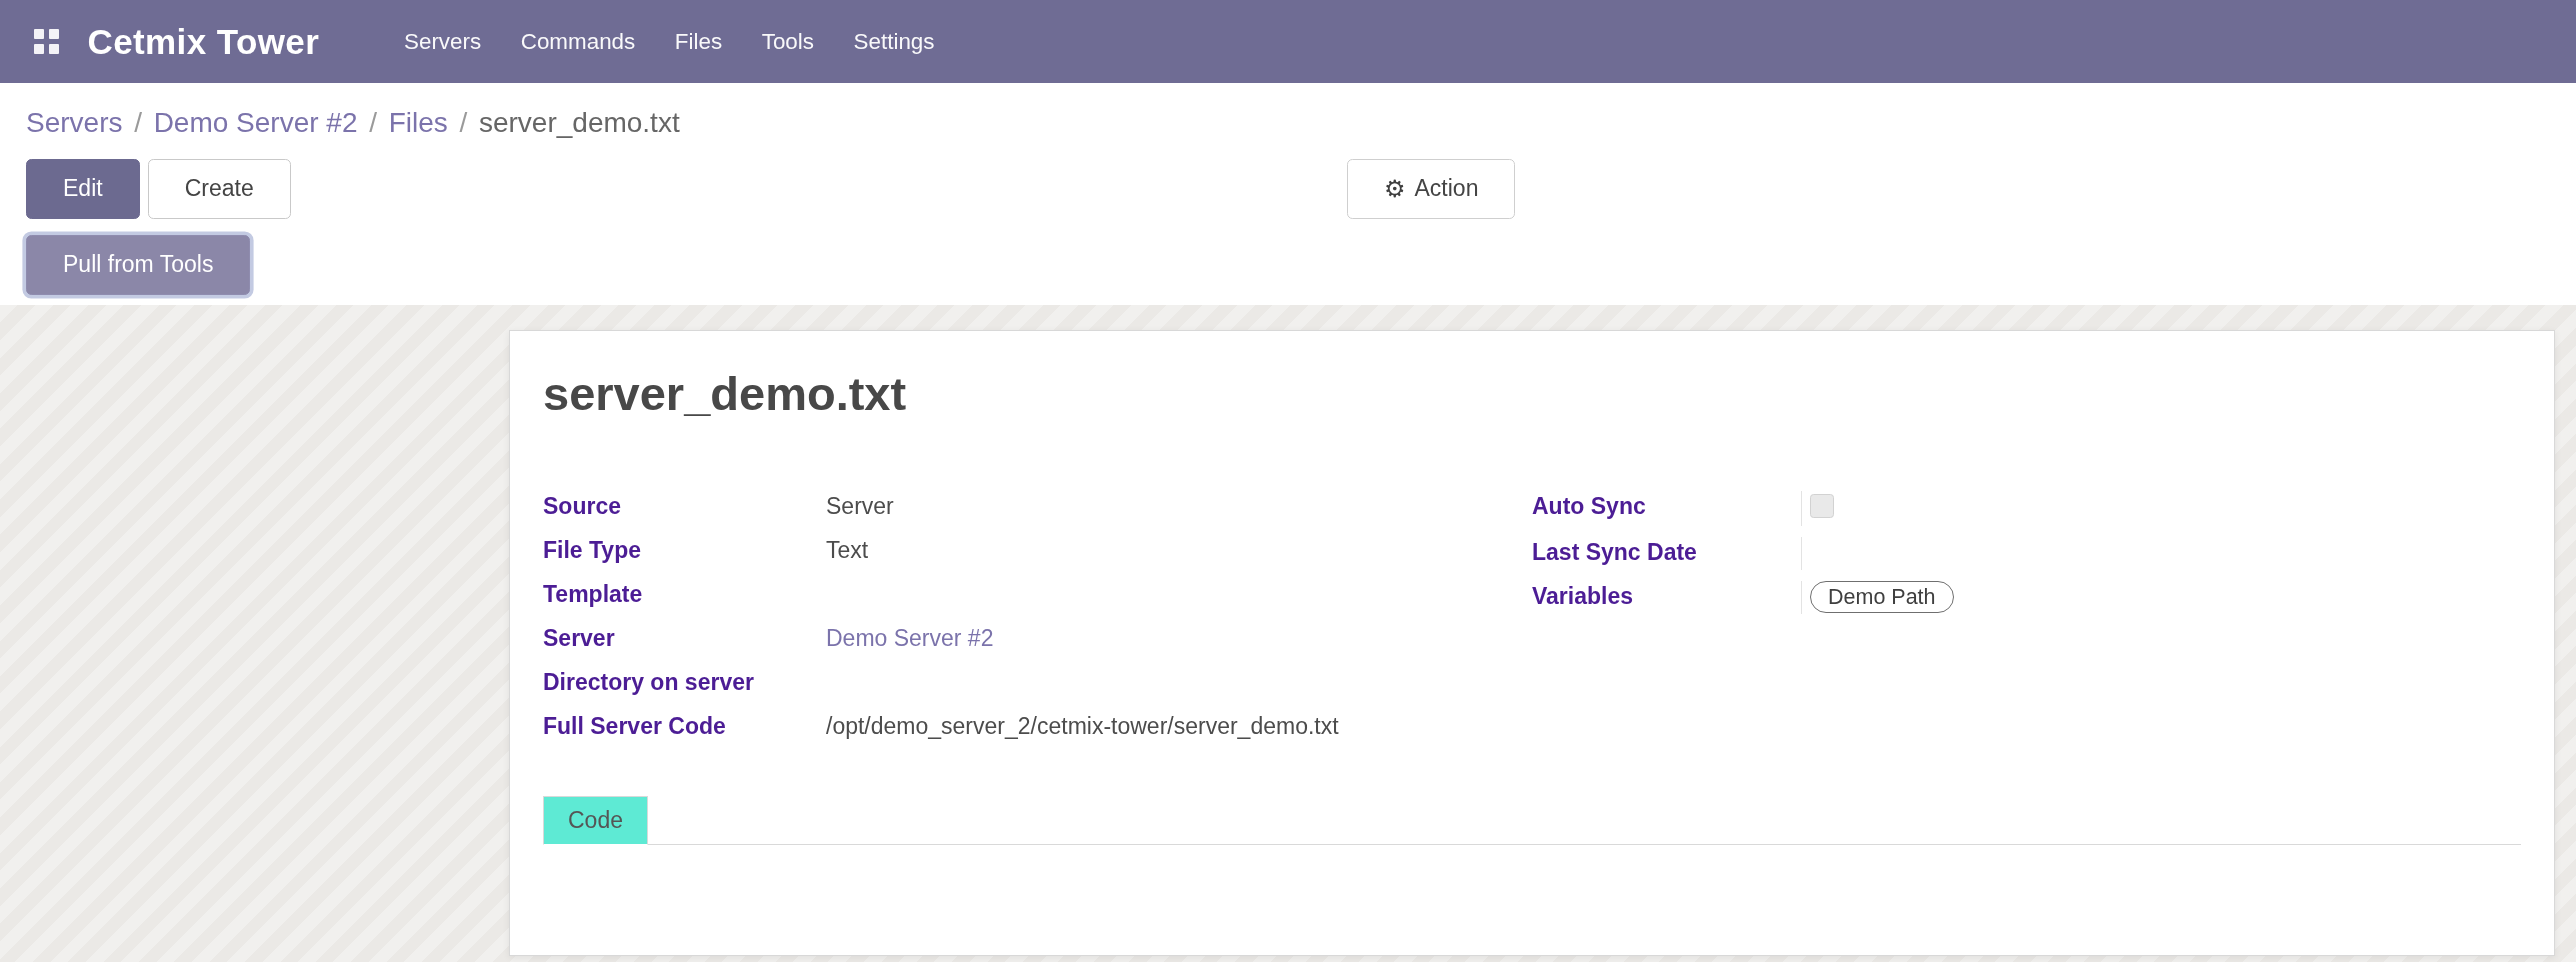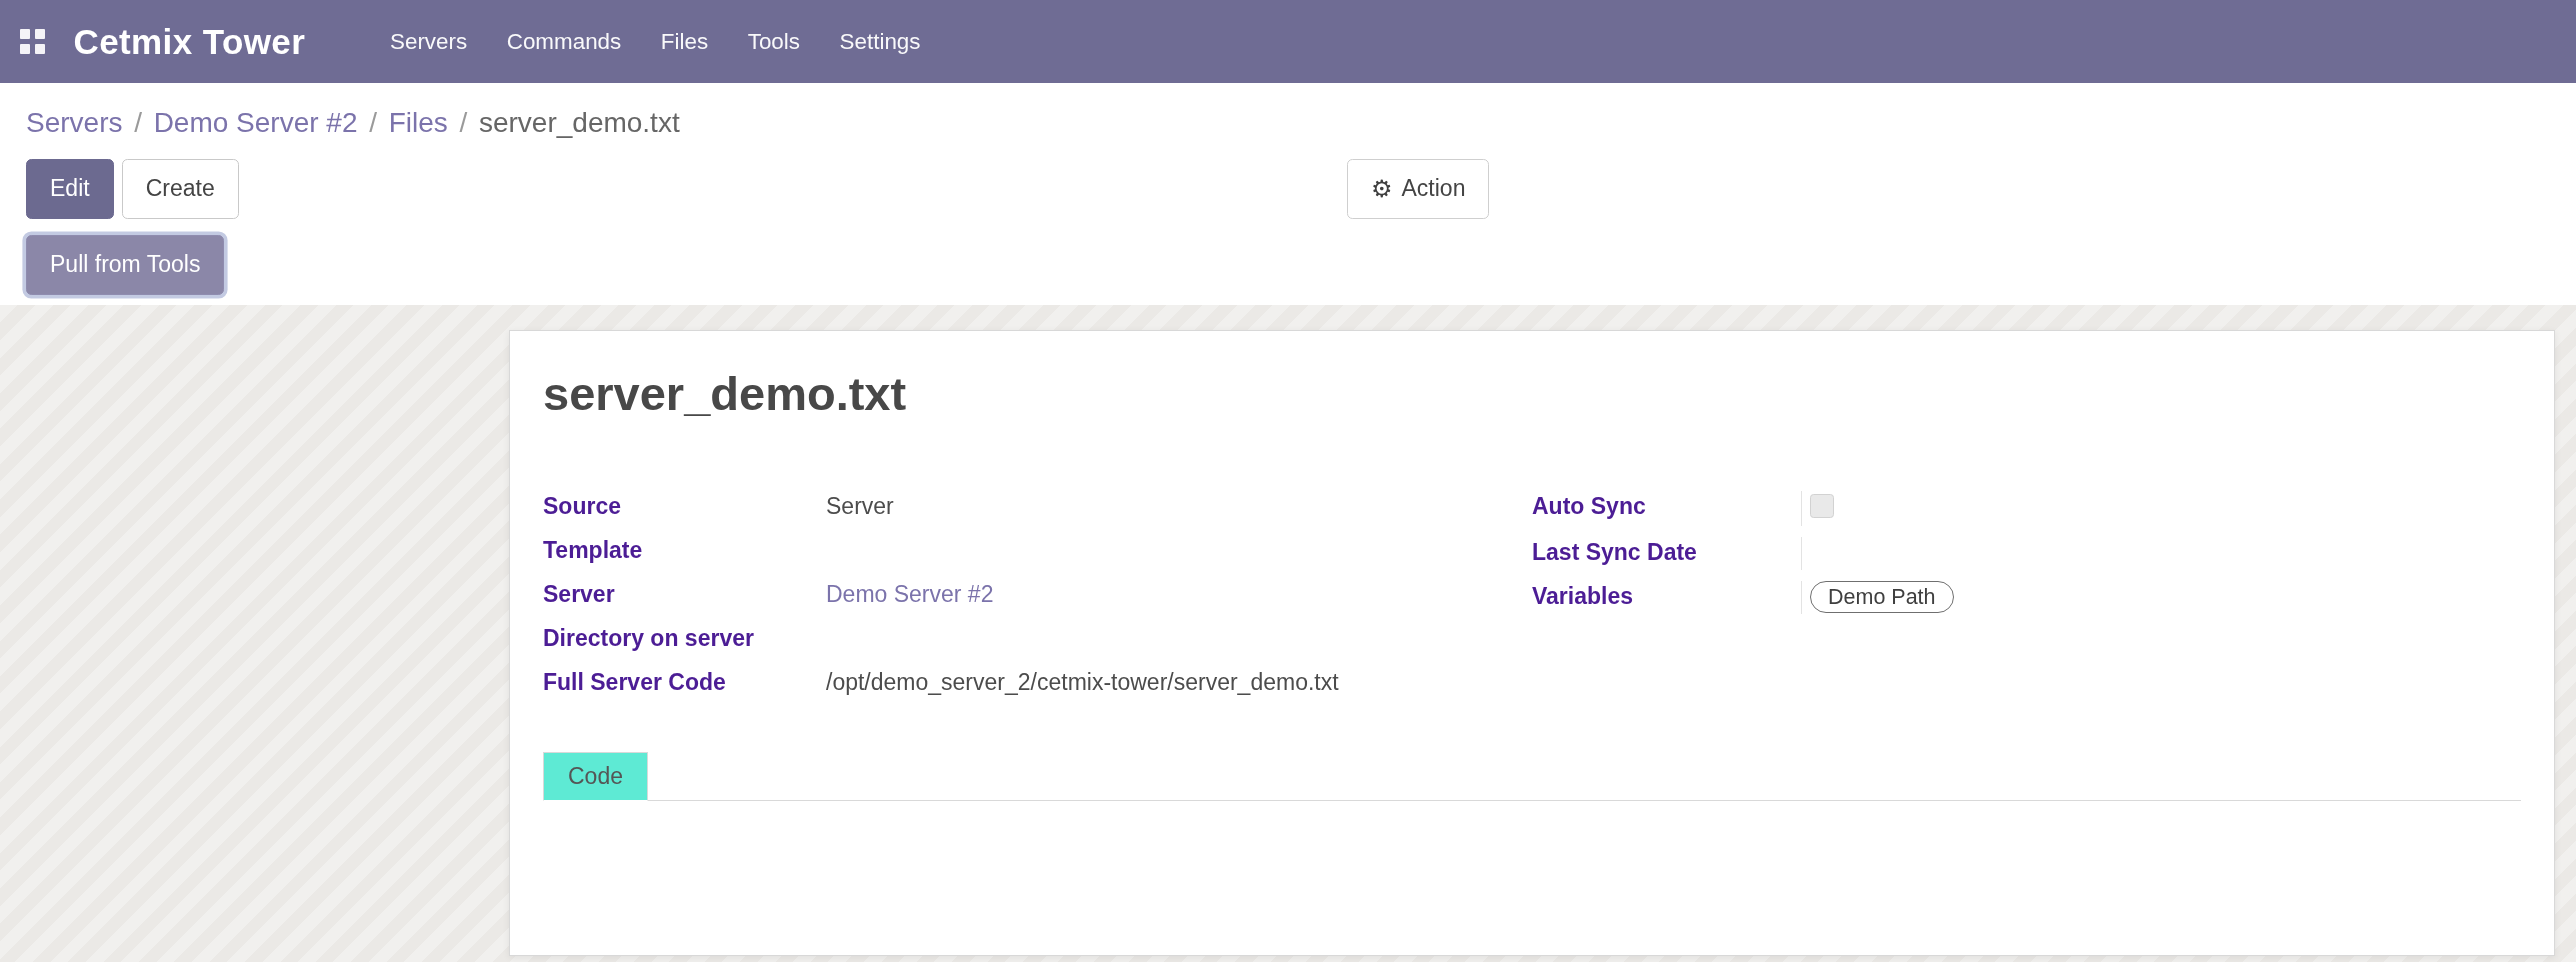--- a/index.html
+++ b/index.html
@@ -15,38 +15,38 @@
   body{
     width:2576px;height:962px;overflow:hidden;
     font-family:"Liberation Sans",sans-serif;
     background:#fff;color:var(--text);
   }
 
   
   .navbar{
     height:83px;background:var(--nav-bg);
     display:flex;align-items:center;
-    padding:0 11px;color:#fff;
+    padding:0 25px;color:#fff;
   }
   .apps-btn{background:transparent;border:none;cursor:pointer;padding:9px;margin-right:20px}
   .apps-grid{display:grid;grid-template-columns:repeat(2,10px);grid-gap:4.5px}
   .apps-grid i{width:10px;height:10px;background:#fff;opacity:.92;border-radius:0.9px;display:block}
   .brand{font-size:35px;font-weight:700;color:#fff;text-decoration:none;letter-spacing:0.4px}
   .nav-items{display:flex;gap:36px;margin-left:83px;font-size:22.4px}
   .nav-items a{color:#fff;text-decoration:none;opacity:.96;padding:5.4px 1.8px}
 
   
   .control-panel{background:#fff;padding:21.5px 26px 19px}
   .breadcrumb{font-size:28px;line-height:36px;margin-bottom:18px;color:#8c8c8c}
   .breadcrumb a{color:var(--link);text-decoration:none}
   .breadcrumb .sep{margin:0 11.7px;color:#9a9a9a}
   .breadcrumb .current{color:#666}
 
   .btn{
-    height:60px;padding:0 23px;font-size:23px;line-height:49px;
+    height:60px;padding:0 36px;font-size:23px;line-height:49px;
     border-radius:5.4px;border:0.9px solid #c9c9c9;background:#fff;color:#444;
     cursor:pointer;font-family:inherit;white-space:nowrap;
   }
   .btn.primary{background:var(--primary);border-color:var(--primary);color:#fff}
   .btn-row{position:relative;display:flex;gap:8px;height:51px}
   .action-btn{
     position:absolute;left:1321px;top:0;
     display:inline-flex;align-items:center;gap:9px;border-color:#cfcfcf;
   }
   .gear{font-size:24px;line-height:1;color:#3f3f3f}
@@ -150,20 +150,24 @@
       <h1>server_demo.txt</h1>
 
       <div class="groups">
 
         <div class="group left">
           <div class="field-row">
             <div class="field-label">Source</div>
             <div class="field-value">Server</div>
           </div>
           <div class="field-row">
+            <div class="field-label">File Type</div>
+            <div class="field-value">Text</div>
+          </div>
+          <div class="field-row">
             <div class="field-label">Template</div>
             <div class="field-value"></div>
           </div>
           <div class="field-row">
             <div class="field-label">Server</div>
             <div class="field-value">
               <a href="#">Demo Server #2</a>
             </div>
           </div>
           <div class="field-row">

